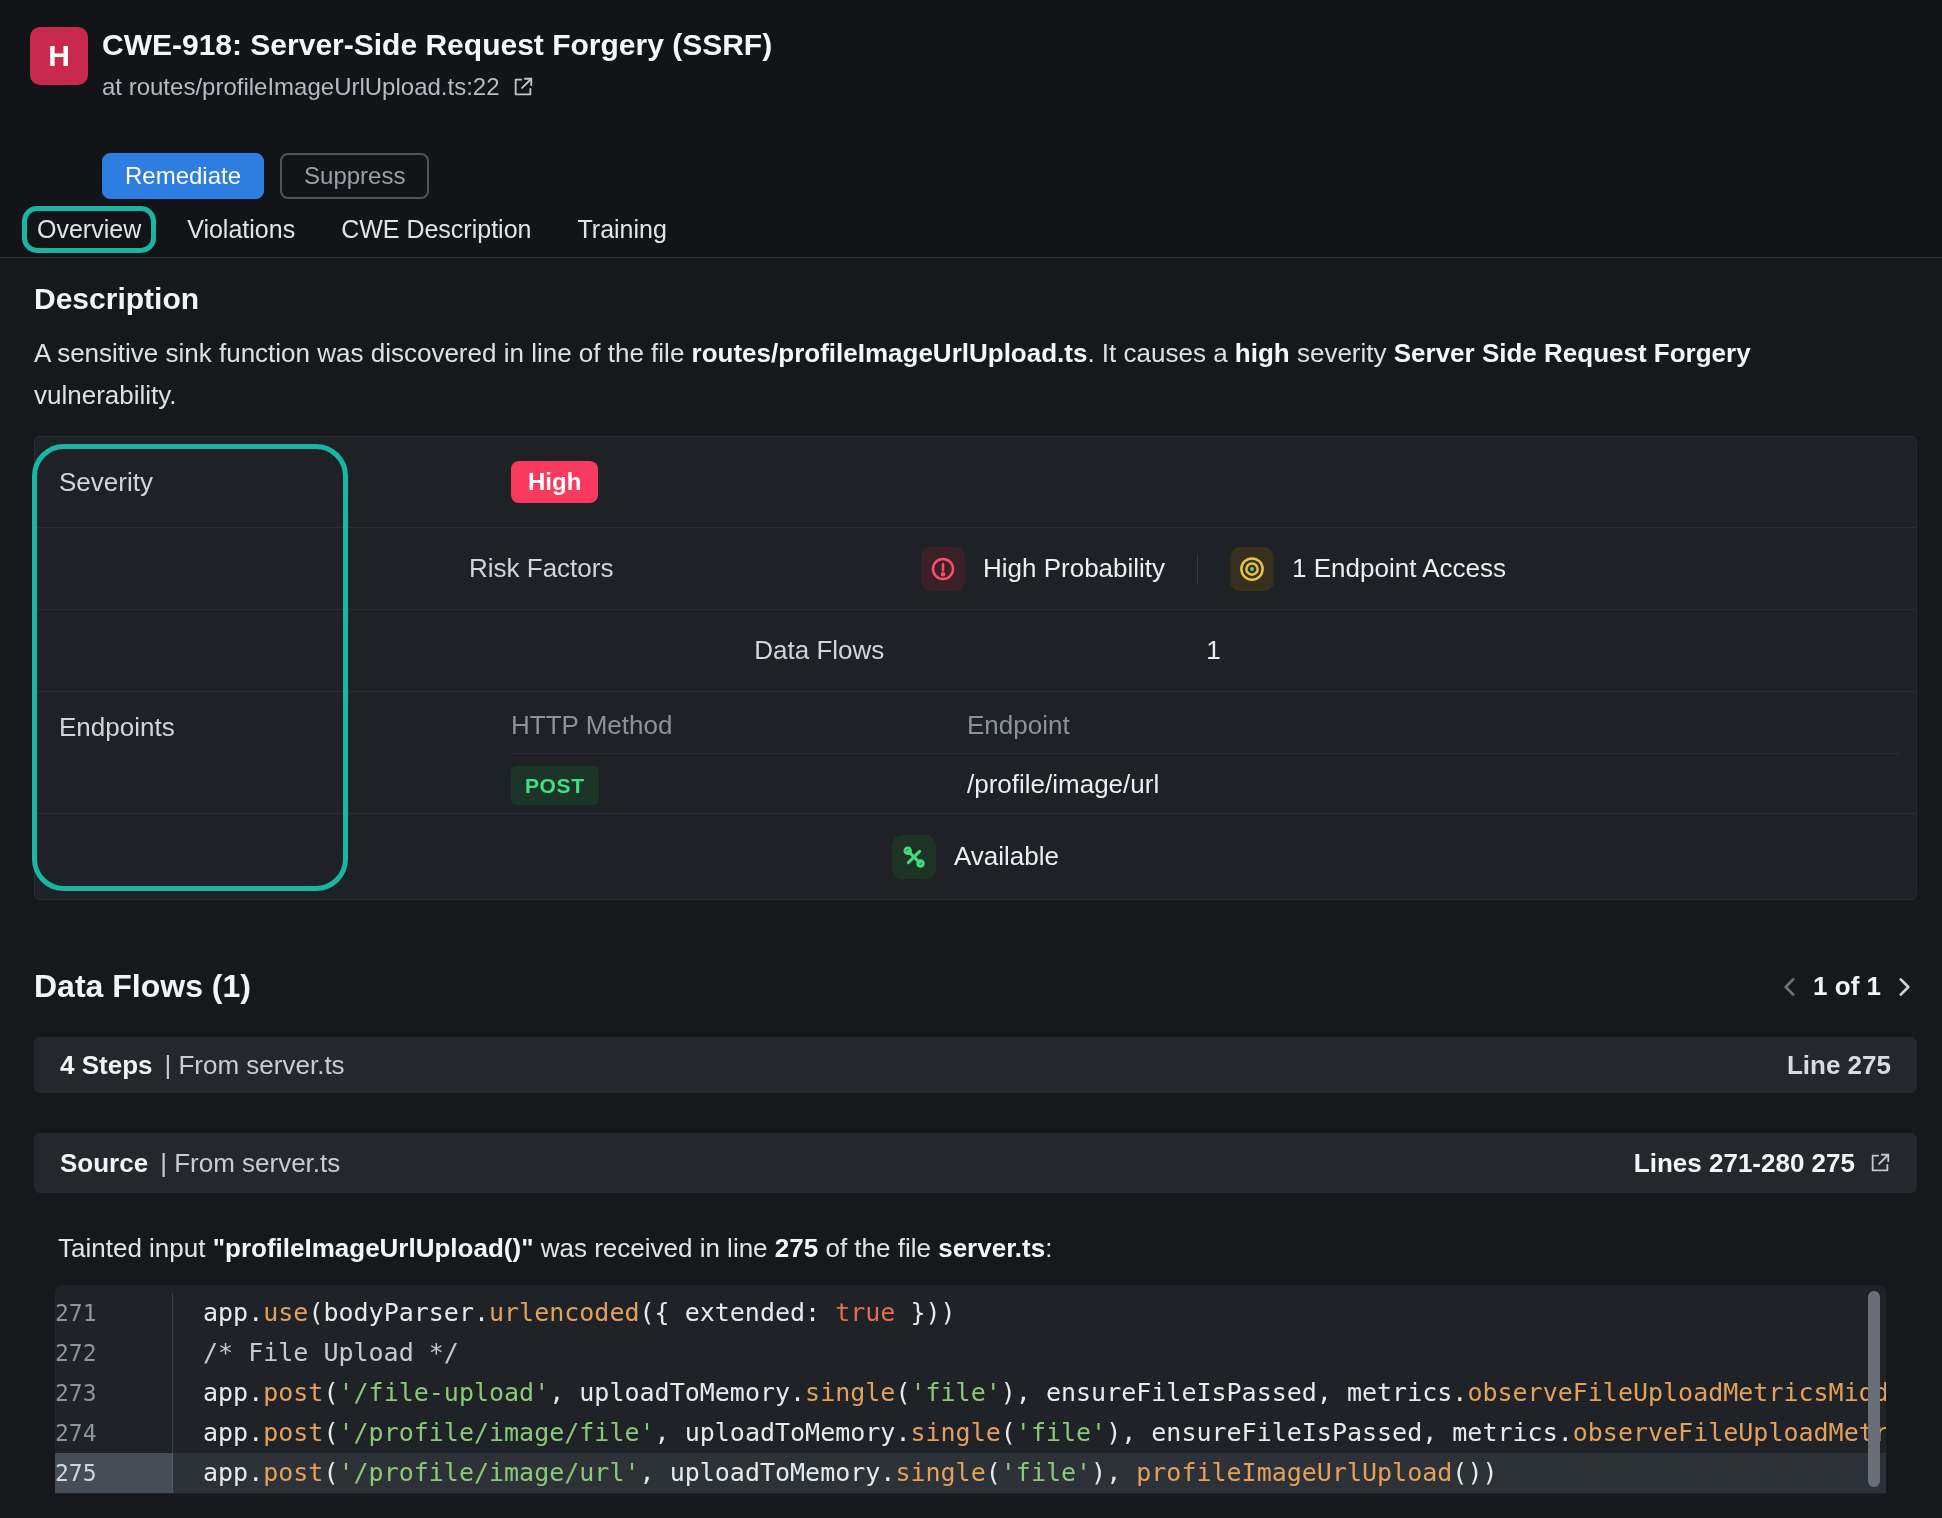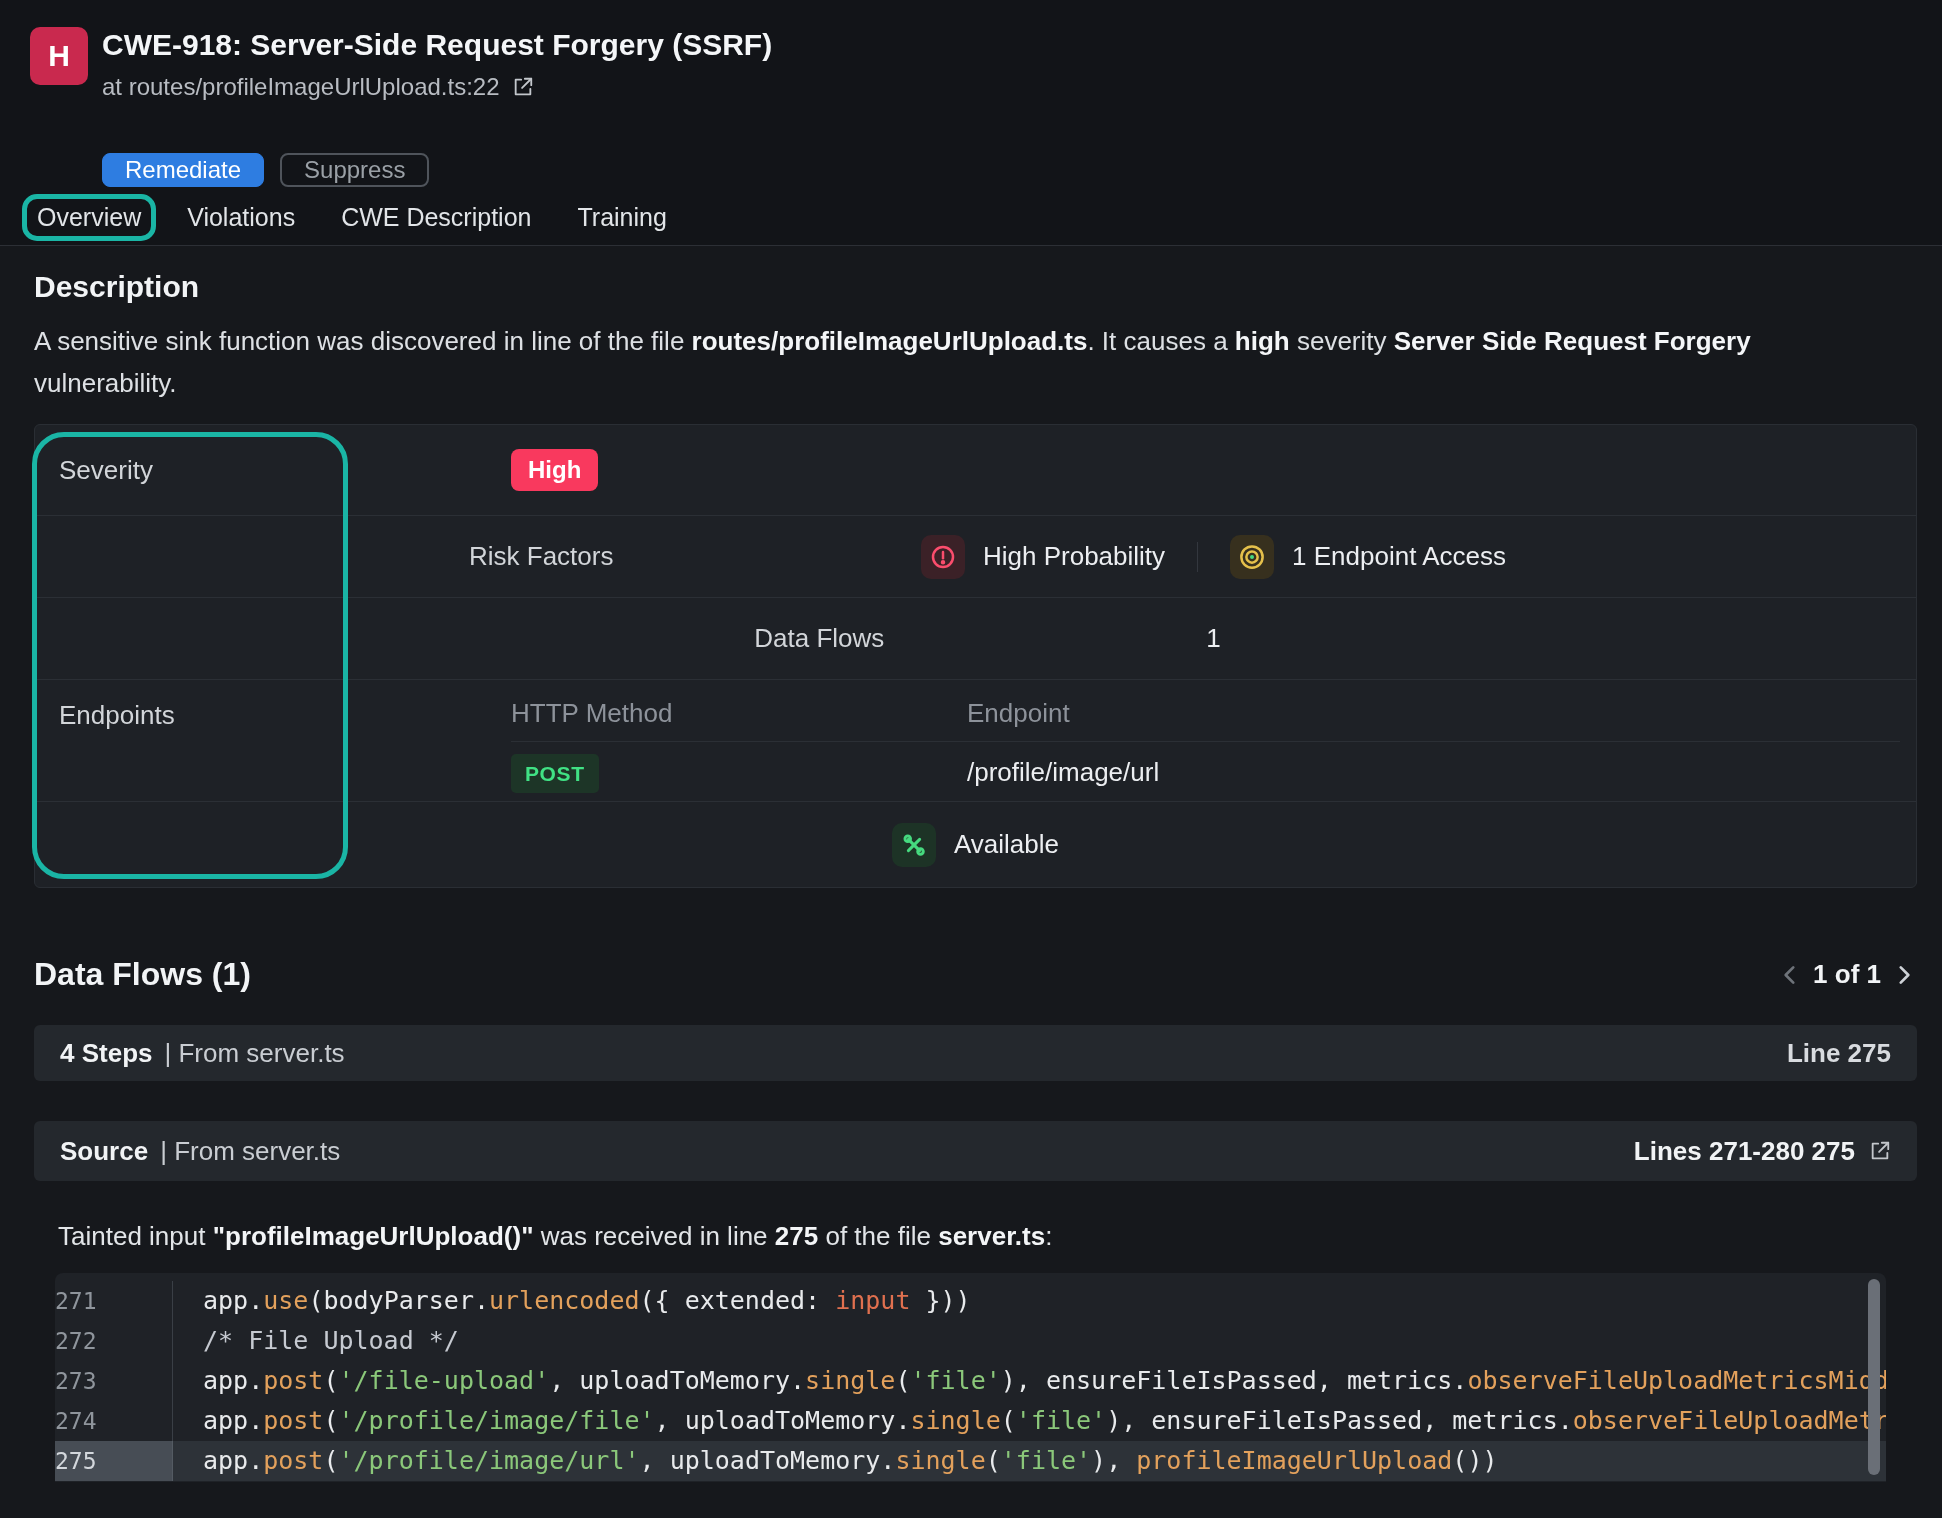--- a/index.html
+++ b/index.html
@@ -16,21 +16,21 @@
   .sev-badge {
     width: 58px; height: 58px; border-radius: 10px; background: #c9294e;
     color: #fff; font-weight: bold; font-size: 30px;
     display: flex; align-items: center; justify-content: center; flex: none;
   }
   .hdr-text h1 { margin: 0; font-size: 30px; line-height: 36px; font-weight: 700; color: #f4f6f8; text-align: right; }
   .loc { margin-top: 10px; display: flex; align-items: center; gap: 12px; font-size: 24px; line-height: 28px; color: #b8bcc2; }
   .icon-btn { display: inline-flex; align-items: center; cursor: pointer; color: #c3c7cc; }
   .icon-btn svg { width: 22px; height: 22px; }
   .btns { margin-top: 52px; display: flex; gap: 16px; }
-  .btn { font-size: 24px; border-radius: 8px; padding: 1px 22px; cursor: pointer; font-family: inherit; }
+  .btn { font-size: 24px; border-radius: 8px; padding: 7px 22px; cursor: pointer; font-family: inherit; }
   .btn-remediate { background: #2e7de1; border: 1px solid #2e7de1; color: #fff; }
   .btn-suppress { background: transparent; border: 2px solid #4f545b; color: #9aa0a6; }
 
   
   .tabs { display: flex; gap: 46px; padding: 16px 0 13px 37px; align-items: center; }
   .tab { font-size: 25px; color: #e2e5e8; position: relative; cursor: pointer; white-space: nowrap; }
   .tab .ring { position: absolute; inset: -9px -15px; border: 5px solid #1ab5a5; border-radius: 15px; pointer-events: none; }
 
   
   main { padding: 0 25px 40px 34px; }
@@ -247,21 +247,21 @@
               <path d="M21 3L11 13"></path>
           </svg>
         </span>
       </div>
     </div>
 
     <div class="tainted"><span>Tainted input </span><b>"profileImageUrlUpload()"</b><span> was received in line </span><b>275</b><span> of the file </span><b>server.ts</b><span>:</span></div>
 
     <div class="code-block">
       <div class="code-lines">
-          <div class="crow"><span class="gut">271</span><span class="ctext"><span class="tp">app.</span><span class="tf">use</span><span class="tp">(bodyParser.</span><span class="tf">urlencoded</span><span class="tp">({ extended: </span><span class="tk">input</span><span class="tp"> }))</span></span></div>
+          <div class="crow"><span class="gut">271</span><span class="ctext"><span class="tp">app.</span><span class="tf">use</span><span class="tp">(bodyParser.</span><span class="tf">urlencoded</span><span class="tp">({ extended: </span><span class="tk">true</span><span class="tp"> }))</span></span></div>
           <div class="crow"><span class="gut">272</span><span class="ctext"><span class="tc">/* File Upload */</span></span></div>
           <div class="crow"><span class="gut">273</span><span class="ctext"><span class="tp">app.</span><span class="tf">post</span><span class="tp">(</span><span class="ts">'/file-upload'</span><span class="tp">, uploadToMemory.</span><span class="tf">single</span><span class="tp">(</span><span class="ts">'file'</span><span class="tp">), ensureFileIsPassed, metrics.</span><span class="tf">observeFileUploadMetricsMiddleware</span></span></div>
           <div class="crow"><span class="gut">274</span><span class="ctext"><span class="tp">app.</span><span class="tf">post</span><span class="tp">(</span><span class="ts">'/profile/image/file'</span><span class="tp">, uploadToMemory.</span><span class="tf">single</span><span class="tp">(</span><span class="ts">'file'</span><span class="tp">), ensureFileIsPassed, metrics.</span><span class="tf">observeFileUploadMetricsMiddleware</span></span></div>
           <div class="crow hl"><span class="gut">275</span><span class="ctext"><span class="tp">app.</span><span class="tf">post</span><span class="tp">(</span><span class="ts">'/profile/image/url'</span><span class="tp">, uploadToMemory.</span><span class="tf">single</span><span class="tp">(</span><span class="ts">'file'</span><span class="tp">), </span><span class="tf">profileImageUrlUpload</span><span class="tp">())</span></span></div>
         </div>
       <div class="sb"></div>
     </div>
 
   </main>
 </div>

